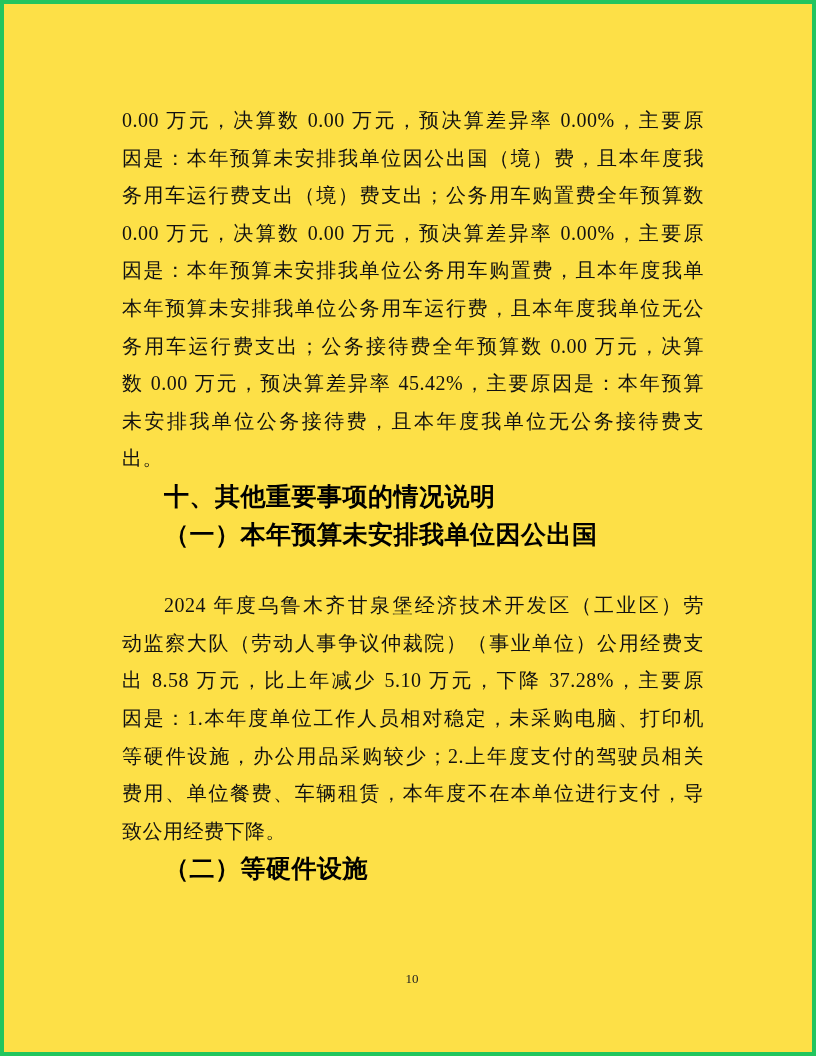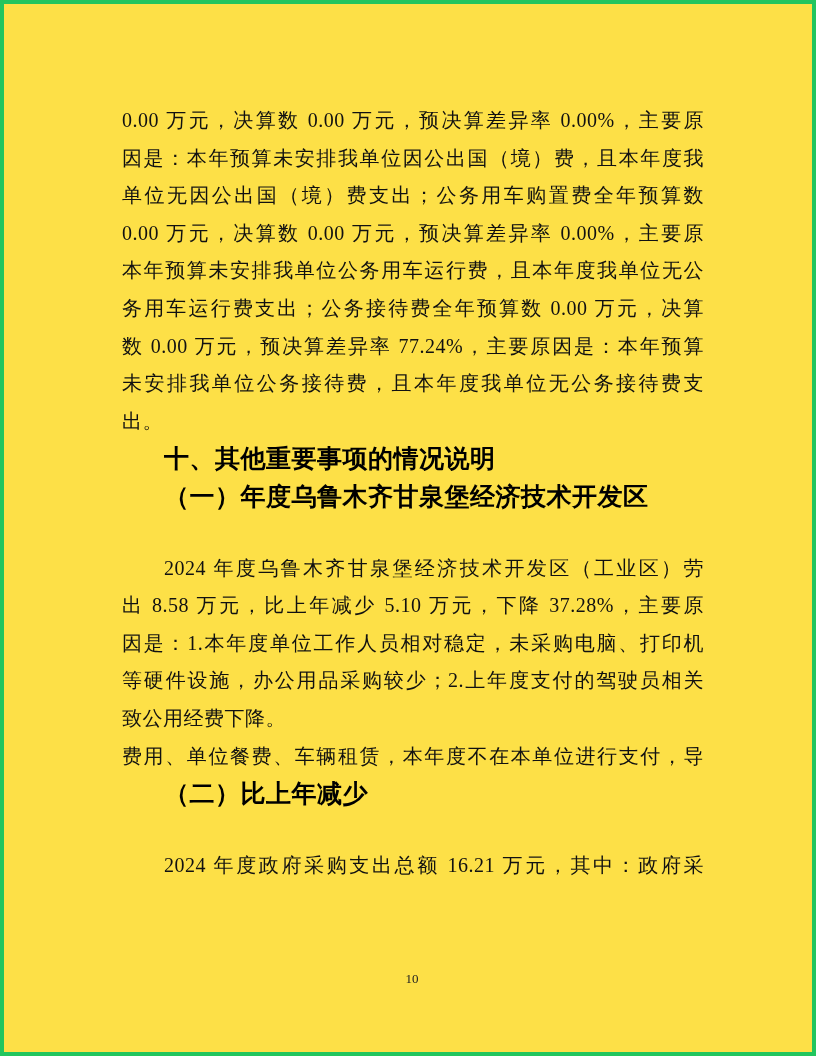--- a/index.html
+++ b/index.html
@@ -63,39 +63,40 @@
   }
 </style>
 </head>
 <body>
 
 <div class="page">
   <div class="content">
 
     <div class="line j">0.00 万元，决算数 0.00 万元，预决算差异率 0.00%，主要原</div>
     <div class="line j">因是：本年预算未安排我单位因公出国（境）费，且本年度我</div>
-    <div class="line j">单位无因公出国（境）费支出；公务用车购置费全年预算数</div>
+    <div class="line j">务用车运行费支出（境）费支出；公务用车购置费全年预算数</div>
     <div class="line j">0.00 万元，决算数 0.00 万元，预决算差异率 0.00%，主要原</div>
+    <div class="line j">因是：本年预算未安排我单位公务用车购置费，且本年度我单</div>
     <div class="line j">本年预算未安排我单位公务用车运行费，且本年度我单位无公</div>
     <div class="line j">务用车运行费支出；公务接待费全年预算数 0.00 万元，决算</div>
-    <div class="line j">数 0.00 万元，预决算差异率 77.24%，主要原因是：本年预算</div>
+    <div class="line j">数 0.00 万元，预决算差异率 45.42%，主要原因是：本年预算</div>
     <div class="line j">未安排我单位公务接待费，且本年度我单位无公务接待费支</div>
     <div class="line">出。</div>
 
     <div class="heading">十、其他重要事项的情况说明</div>
 
-    <div class="heading">（一）年度乌鲁木齐甘泉堡经济技术开发区</div>
+    <div class="heading">（一）本年预算未安排我单位因公出国</div>
 
     <div class="line j indent">2024 年度乌鲁木齐甘泉堡经济技术开发区（工业区）劳</div>
+    <div class="line j">动监察大队（劳动人事争议仲裁院）（事业单位）公用经费支</div>
     <div class="line j">出 8.58 万元，比上年减少 5.10 万元，下降 37.28%，主要原</div>
     <div class="line j">因是：1.本年度单位工作人员相对稳定，未采购电脑、打印机</div>
     <div class="line j">等硬件设施，办公用品采购较少；2.上年度支付的驾驶员相关</div>
+    <div class="line j">费用、单位餐费、车辆租赁，本年度不在本单位进行支付，导</div>
     <div class="line">致公用经费下降。</div>
-    <div class="line j">费用、单位餐费、车辆租赁，本年度不在本单位进行支付，导</div>
 
-    <div class="heading">（二）比上年减少</div>
+    <div class="heading">（二）等硬件设施</div>
 
-    <div class="line j indent">2024 年度政府采购支出总额 16.21 万元，其中：政府采</div>
 
   </div>
 
   <div class="page-number">10</div>
 </div>
 
 </body></html>

